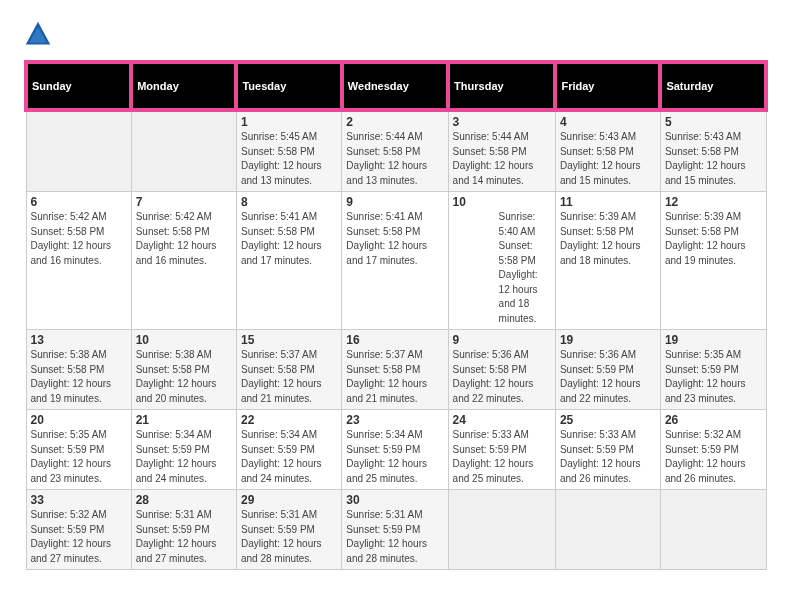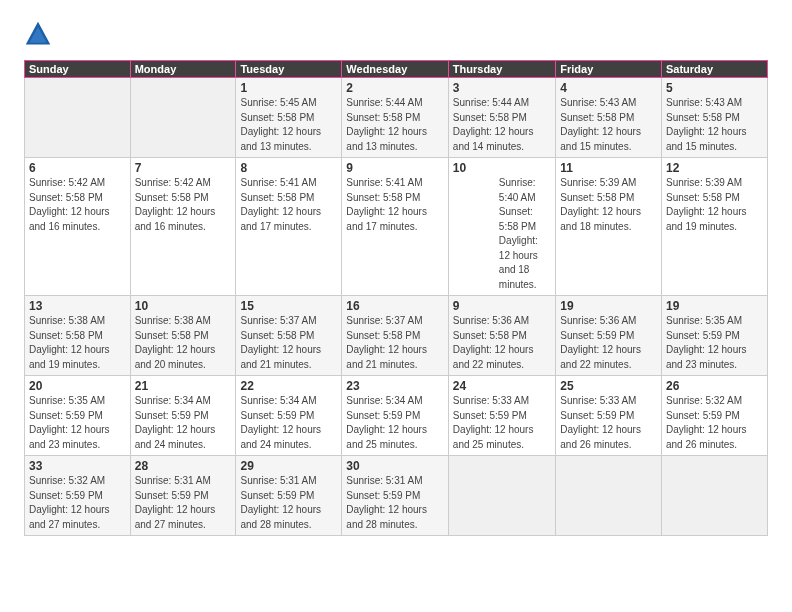--- a/index.html
+++ b/index.html
@@ -43,27 +43,27 @@
     .location {
       font-size: 14px;
       color: #555;
     }
     table {
       width: 100%;
       border-collapse: collapse;
       font-size: 10.5px;
     }
     thead tr th {
-      background-color: #404040;
+      background-color: #000000;
       color: #fff;
-      padding: 2px 4px;
+      padding: 16px 4px;
       text-align: left;
       font-size: 11px;
       font-weight: bold;
-      border: 1px solid #ec4899;
+      border: 4px solid #ec4899;
     }
     tbody tr td {
       border: 1px solid #ccc;
       vertical-align: top;
       padding: 3px 4px;
       width: 108px;
       min-height: 70px;
       color: #333;
     }
     tbody tr:nth-child(odd) td {

